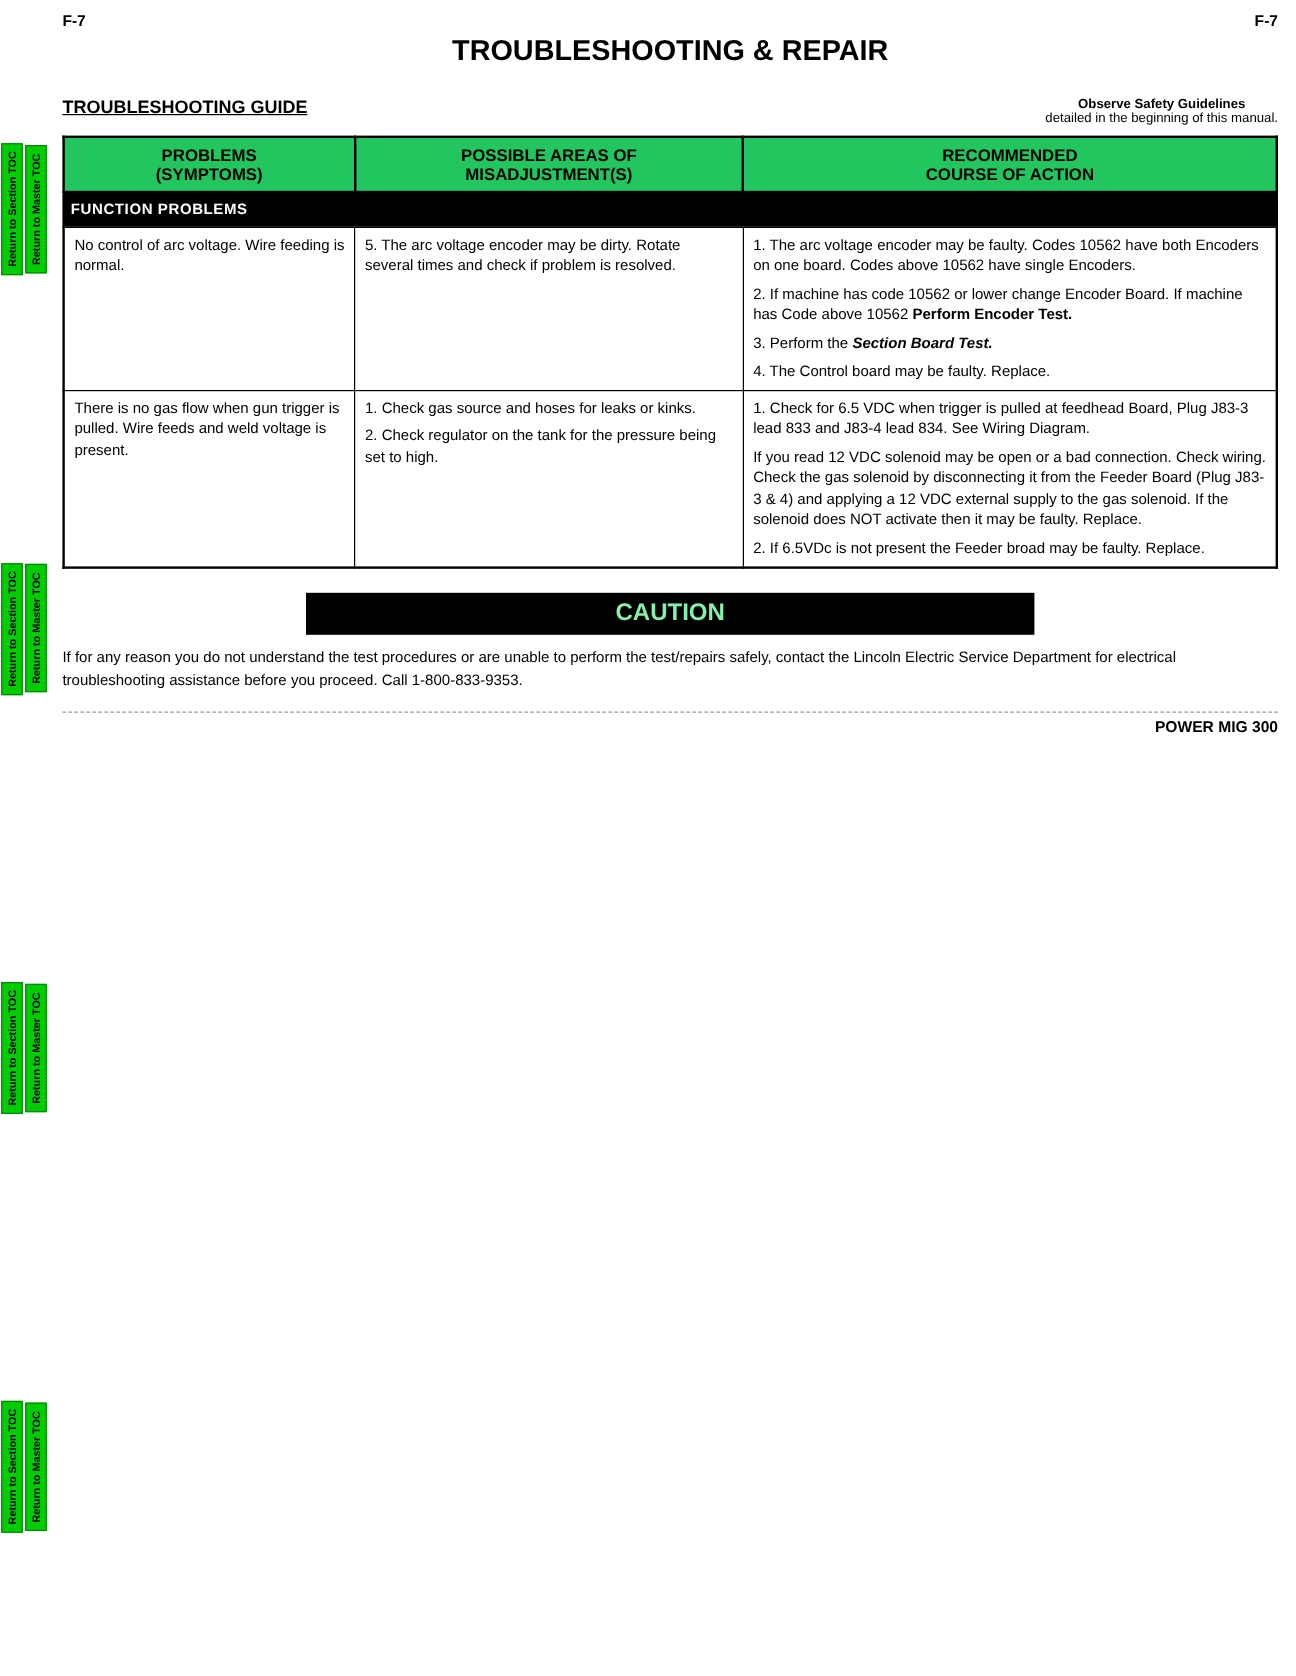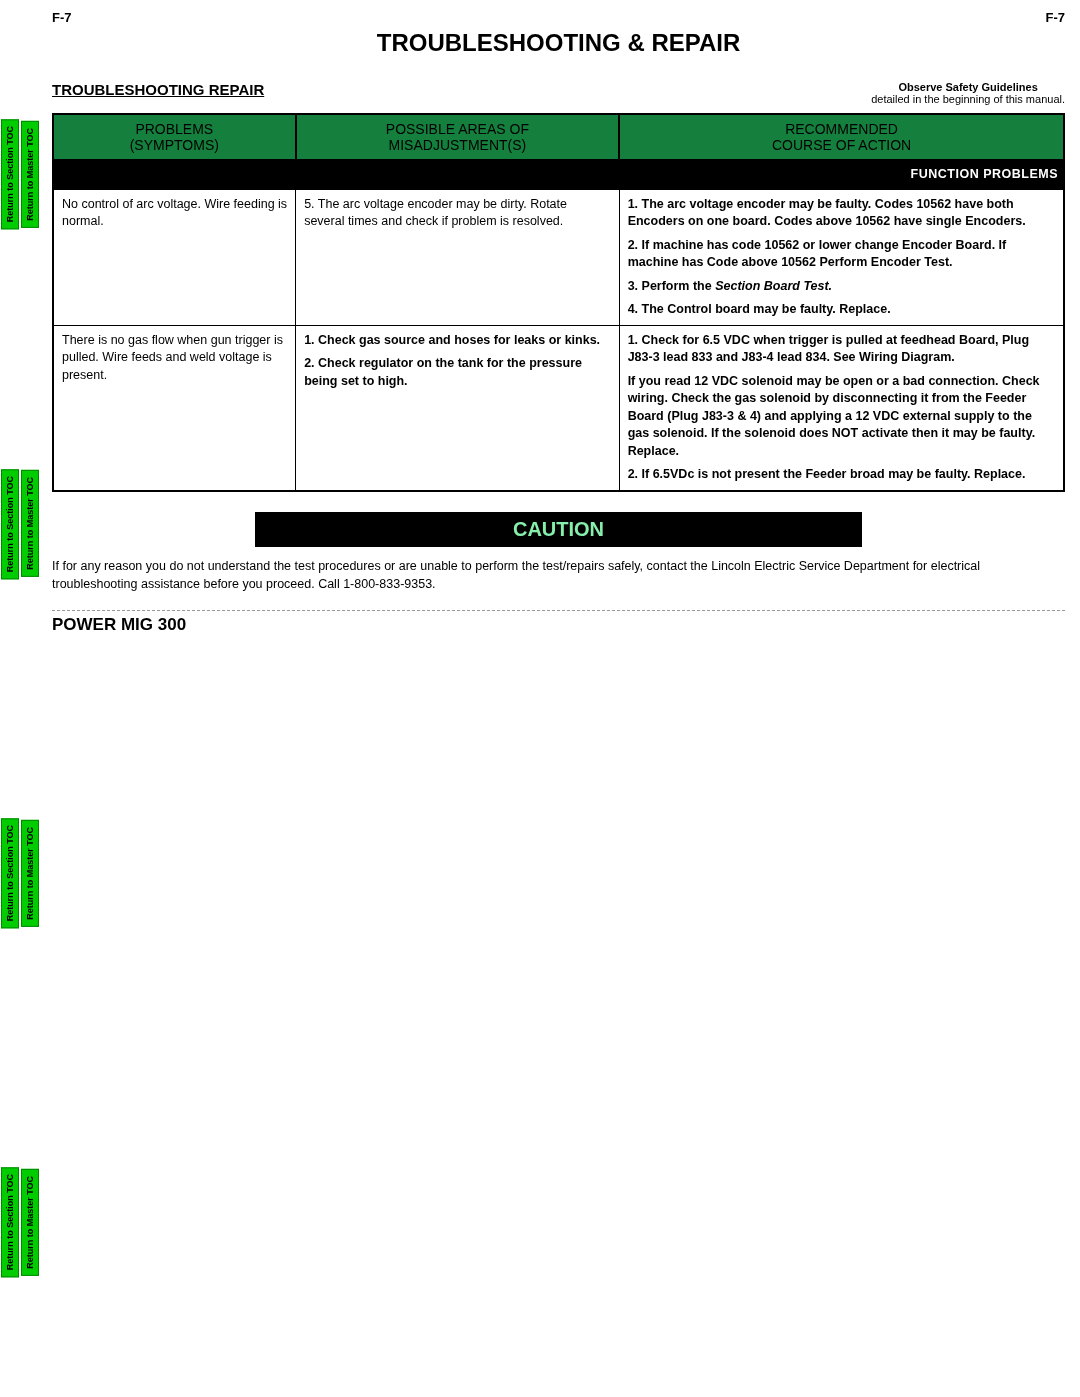--- a/index.html
+++ b/index.html
@@ -107,44 +107,43 @@
 
     .trouble-table th,
     .trouble-table td {
       border: 1px solid #000;
       padding: 6px 8px;
       vertical-align: top;
     }
 
     .trouble-table thead th {
       font-size: 14px;
-      font-weight: normal;
+      font-weight: bold;
       vertical-align: middle;
-      background: #15803d;
+      background: #22c55e;
       border: 2px solid #000;
     }
 
     .function-problems-row td {
       background: #000;
       color: #fff;
       font-size: 15px;
       font-weight: bold;
-      text-align: right;
+      text-align: left;
       padding: 5px;
       letter-spacing: 0.5px;
     }
 
     .trouble-table td {
       font-size: 12.5px;
       line-height: 1.4;
     }
 
     .trouble-table td p {
       margin-bottom: 6px;
-      font-weight: bold;
     }
 
     .trouble-table td p:last-child {
       margin-bottom: 0;
     }
 
     
     .caution-section {
       margin-top: 20px;
     }
@@ -164,22 +163,22 @@
       font-size: 12.5px;
       line-height: 1.5;
       margin-bottom: 8px;
     }
 
     
     .footer {
       border-top: 1px dashed #999;
       margin-top: 16px;
       padding-top: 4px;
-      text-align: left;
-      font-size: 17px;
+      text-align: right;
+      font-size: 13px;
       font-weight: bold;
     }
 
     .col-problems { width: 24%; }
     .col-possible { width: 32%; }
     .col-recommended { width: 44%; }
   </style>
 </head>
 <body>
 
@@ -205,21 +204,21 @@
 <div class="main-content">
 
   <div class="page-header">
     <span class="page-ref">F-7</span>
     <span class="page-ref">F-7</span>
   </div>
 
   <div class="page-title">TROUBLESHOOTING &amp; REPAIR</div>
 
   <div class="guide-header">
-    <div class="guide-title">TROUBLESHOOTING REPAIR</div>
+    <div class="guide-title">TROUBLESHOOTING GUIDE</div>
     <div class="safety-note">
       <strong>Observe Safety Guidelines</strong><br>
       <span>detailed in the beginning of this manual.</span>
     </div>
   </div>
 
   <table class="trouble-table">
     <thead>
       <tr>
         <th class="col-problems">PROBLEMS<br>(SYMPTOMS)</th>

